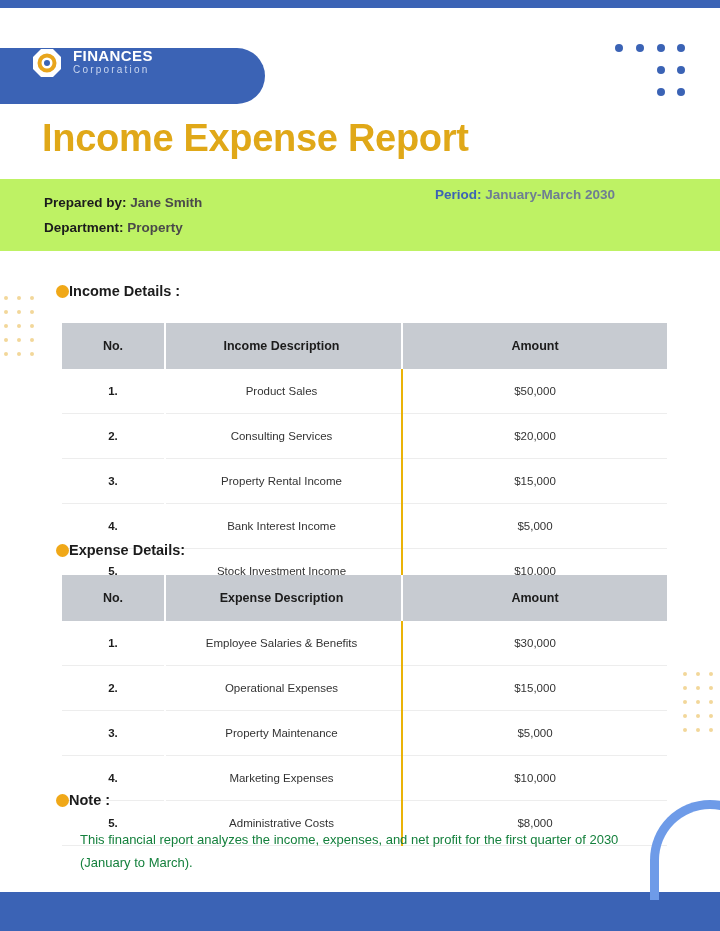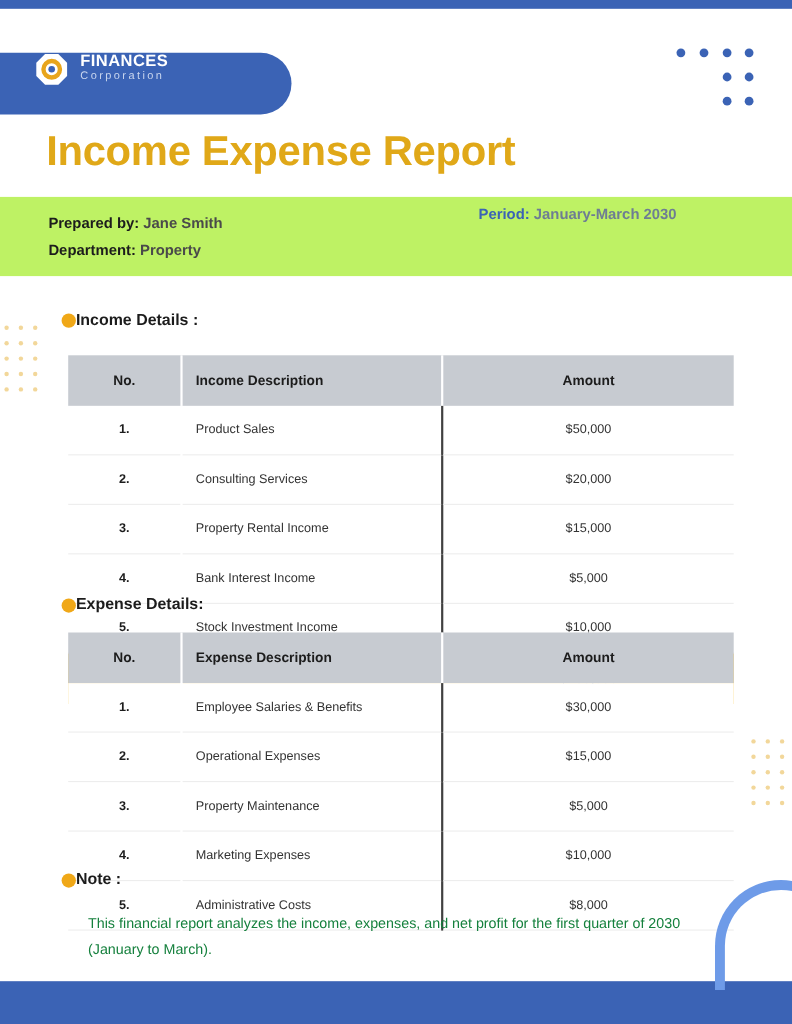--- a/index.html
+++ b/index.html
@@ -141,21 +141,21 @@
     vertical-align: middle;
   }
   table.rpt thead th {
     background: #C7CBD1;
     height: 32px;
     font-size: 12.5px;
     font-weight: bold;
     color: #1c1c1c;
   }
   .c-no    { width: 103px; text-align: center; }
-  .c-desc  { width: 237px; text-align: left; padding-left: 12px !important; }
+  .c-desc  { width: 237px; text-align: center; padding-left: 12px !important; }
   .c-amt   { width: 265px; text-align: center; }
 
   table.rpt thead .c-desc { padding-left: 12px !important; }
 
   table.rpt tbody tr { background: #ffffff; }
   table.rpt tbody tr td { border-bottom: 1px solid #EDEDED; }
   table.rpt tbody td.c-no {
     font-weight: bold;
     font-size: 11.5px;
     color: #1c1c1c;
@@ -168,21 +168,21 @@
     height: 28px;
     border-bottom: none;
     font-weight: bold;
     color: #1c1c1c;
   }
   table.rpt tr.total-row td.c-desc { font-size: 11.5px; }
   table.rpt tr.total-row td.c-amt  { font-size: 12.5px; }
 
   
   table.rpt .c-no   { border-right: 2px solid #ffffff; }
-  table.rpt .c-desc { border-right: 2px solid #404040; }
+  table.rpt .c-desc { border-right: 2px solid #eab308; }
   table.rpt thead .c-no, table.rpt thead .c-desc { border-right: 2px solid #ffffff; }
 
   
   .note-body {
     position: absolute;
     left: 80px; top: 828px;
     width: 580px;
     font-size: 13px;
     line-height: 23px;
     color: #15803d;

